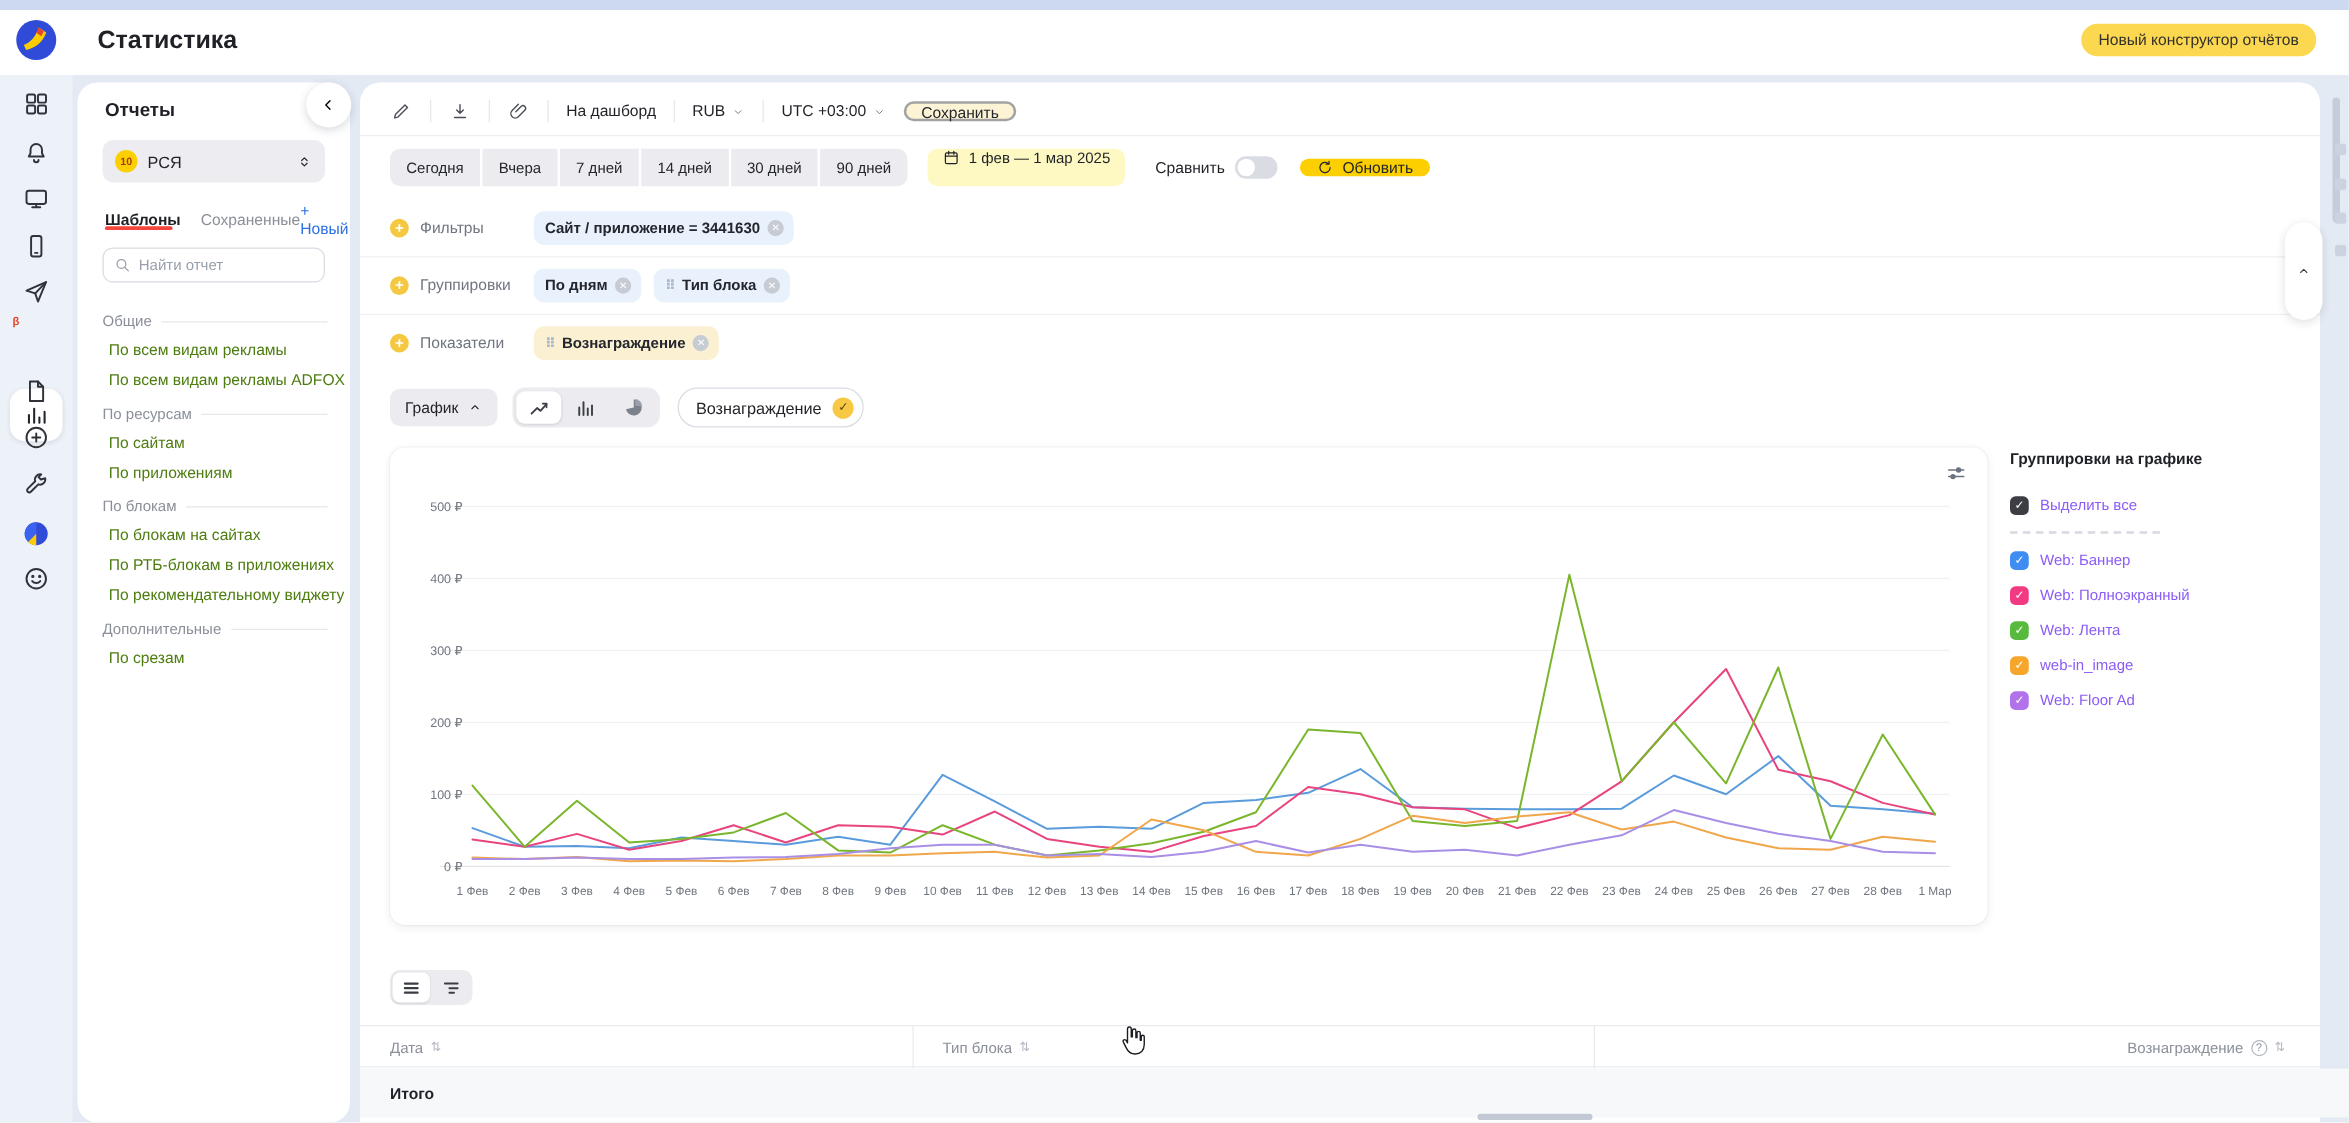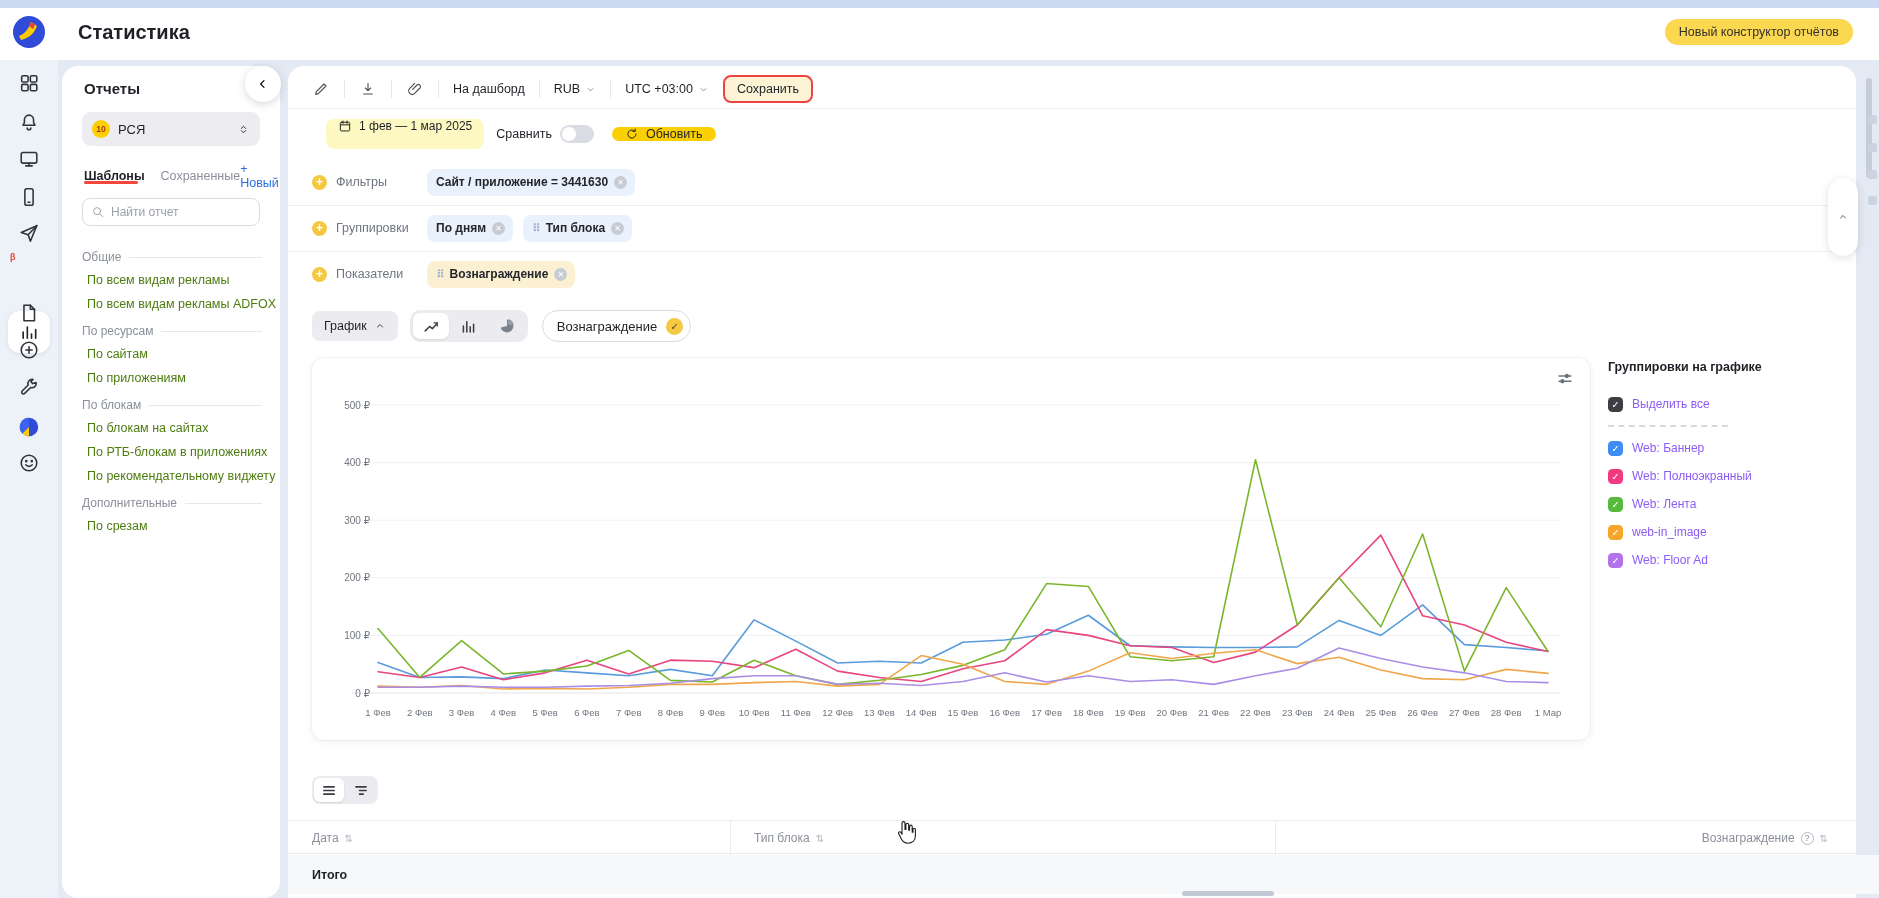--- a/index.html
+++ b/index.html
@@ -39,29 +39,29 @@
   .sb-sec{display:flex;align-items:center;color:#8a8f99;font-size:12px;margin:8px 0 4px 0;white-space:nowrap}
   .sb-sec::after{content:"";flex:1;height:1px;background:#e5e7ec;margin-left:8px}
   .sb-item{padding:5px 0 5px 5px;font-size:12.5px;color:#4d7c0f;cursor:pointer;white-space:nowrap}
   
   .rep-row{position:absolute;left:24px;top:8px;height:30px;display:flex;align-items:center;gap:14px}
   .rep-title{font-size:13.5px;font-weight:700;white-space:nowrap}
   .hsep{width:1px;height:18px;background:#e6e8ec}
   .hic{width:18px;height:18px;color:#4a4e57;display:flex;align-items:center;justify-content:center;cursor:pointer}
   .hlink{font-size:12.5px;cursor:pointer;white-space:nowrap;display:flex;align-items:center;gap:5px}
   .chev{color:#6f7580}
-  .save-btn{height:28px;background:#fdf4d5;border:2px solid #ef4444;border-radius:8px;padding:0 12px;font-size:12.5px;font-family:inherit;cursor:pointer;color:#23262c}
+  .save-btn{height:16px;background:#fdf4d5;border:2px solid #a3a3a3;border-radius:8px;padding:0 12px;font-size:12.5px;font-family:inherit;cursor:pointer;color:#23262c}
   .hdr-line{position:absolute;left:0;top:42px;width:1568px;height:1px;background:#eceef2}
   
   .ctl-row{position:absolute;left:24px;top:53px;height:30px;display:flex;align-items:center}
   .rng{height:30px;background:#ececf0;border:none;font-family:inherit;font-size:12px;color:#23262c;padding:0 13px;cursor:pointer;margin-right:2px}
   .rng:first-child{border-radius:8px 0 0 8px}
   .rng-last{border-radius:0 8px 8px 0}
   .cal-pill{height:30px;background:#fef9c3;border-radius:8px;margin-left:14px;display:flex;align-items:flex-start;gap:7px;padding:0 12px;font-size:12px;font-weight:400;cursor:pointer}
-  .cmp-label{margin-left:12px;font-size:12.5px}
+  .cmp-label{margin-left:24px;font-size:12.5px}
   .toggle{margin-left:8px;width:34px;height:18px;border-radius:9px;background:#d9dce2;position:relative;cursor:pointer}
   .toggle::after{content:"";position:absolute;left:2px;top:2px;width:14px;height:14px;border-radius:50%;background:#fff}
   .refresh-btn{margin-left:18px;height:14px;background:#fcd000;border:none;border-radius:8px;padding:0 13px;display:flex;align-items:center;gap:7px;font-family:inherit;font-size:12.5px;color:#23262c;cursor:pointer}
   
   .f-row{position:absolute;left:0;width:1540px;height:46px;display:flex;align-items:center}
   .f-line{position:absolute;left:0;width:1568px;height:1px;background:#eef0f3}
   .f-plus{margin-left:24px;width:15px;height:15px;border-radius:50%;background:#f5c842;color:#fff;font-size:12px;font-weight:700;display:flex;align-items:center;justify-content:center;line-height:1;cursor:pointer}
   .f-label{margin-left:9px;width:68px;color:#6f7580;font-size:12.5px}
   .chips{display:flex;gap:10px;margin-left:23px}
   .chip{height:27px;border-radius:8px;display:flex;align-items:center;gap:6px;padding:0 8px 0 9px;font-size:12px;font-weight:700;color:#23262c;cursor:pointer}
@@ -300,20 +300,28 @@
         <span>UTC +03:00</span>
         <span class="chev"><span><svg viewBox="0 0 24 24" width="11" height="11" fill="none" stroke="currentColor" stroke-width="1.7" stroke-linecap="round" stroke-linejoin="round">
               <path d="M7 10l5 5 5-5"></path>
             </svg></span></span>
       </span>
     <button class="save-btn">Сохранить</button>
   </div>
   <div class="hdr-line"></div>
 
   <div class="ctl-row">
+    <span id="range-group" style="display:flex">
+        <button class="rng">Сегодня</button>
+        <button class="rng">Вчера</button>
+        <button class="rng">7 дней</button>
+        <button class="rng">14 дней</button>
+        <button class="rng">30 дней</button>
+        <button class="rng rng-last">90 дней</button>
+      </span>
     <span class="cal-pill">
       <span>
           <svg viewBox="0 0 24 24" width="14" height="14" fill="none" stroke="currentColor" stroke-width="1.7" stroke-linecap="round" stroke-linejoin="round">
             <rect x="4" y="5.5" width="16" height="15" rx="2"></rect>
             <path d="M4 10h16M8.5 3.5v4M15.5 3.5v4"></path>
           </svg>
         </span>
       <span>1 фев — 1 мар 2025</span>
     </span>
     <span class="cmp-label">Сравнить</span>

